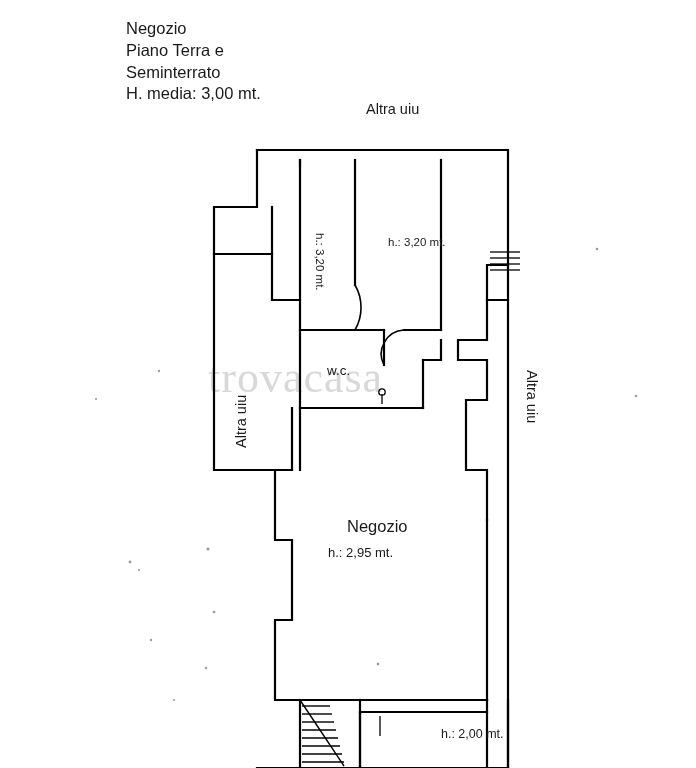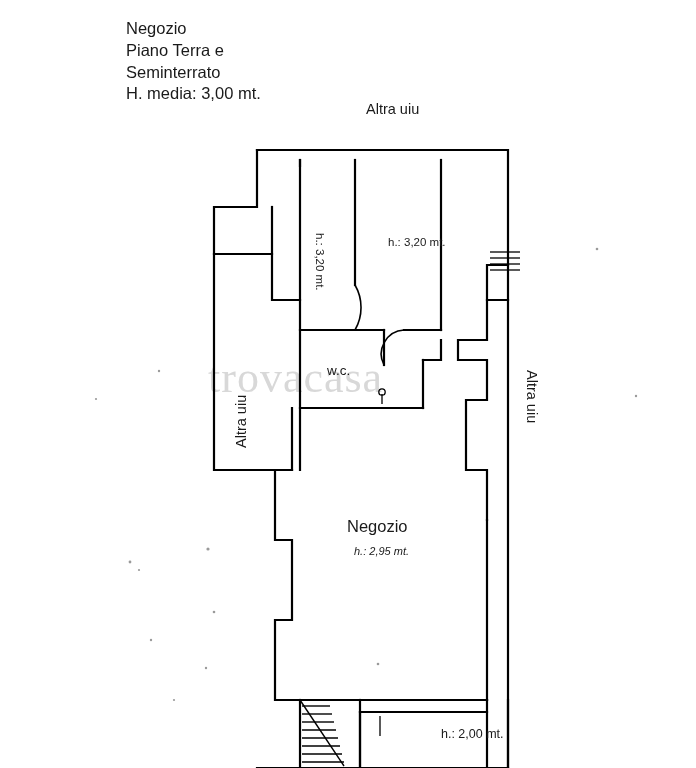--- a/index.html
+++ b/index.html
@@ -68,24 +68,23 @@
     left: 327px;
     top: 362px;
     font-size: 13.5px;
   }
   .lbl-negozio {
     left: 347px;
     top: 516px;
     font-size: 16.5px;
   }
   .lbl-negozio-h {
-    left: 354px;
+    left: 328px;
     top: 544px;
-    font-size: 11px;
-    font-style: italic;
+    font-size: 13px;
   }
   .lbl-h200 {
     left: 396px;
     top: 726px;
     font-size: 12.5px;
     margin-left: 45px;
   }
   .watermark {
     position: absolute;
     left: 208px;

